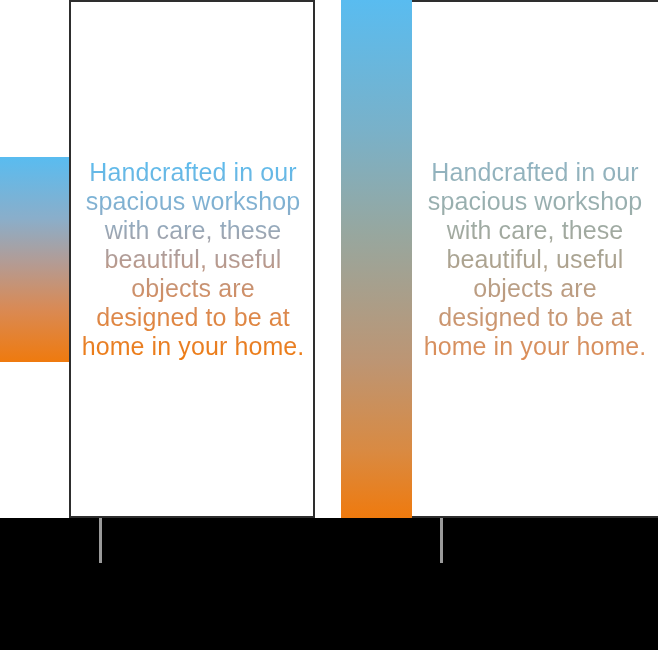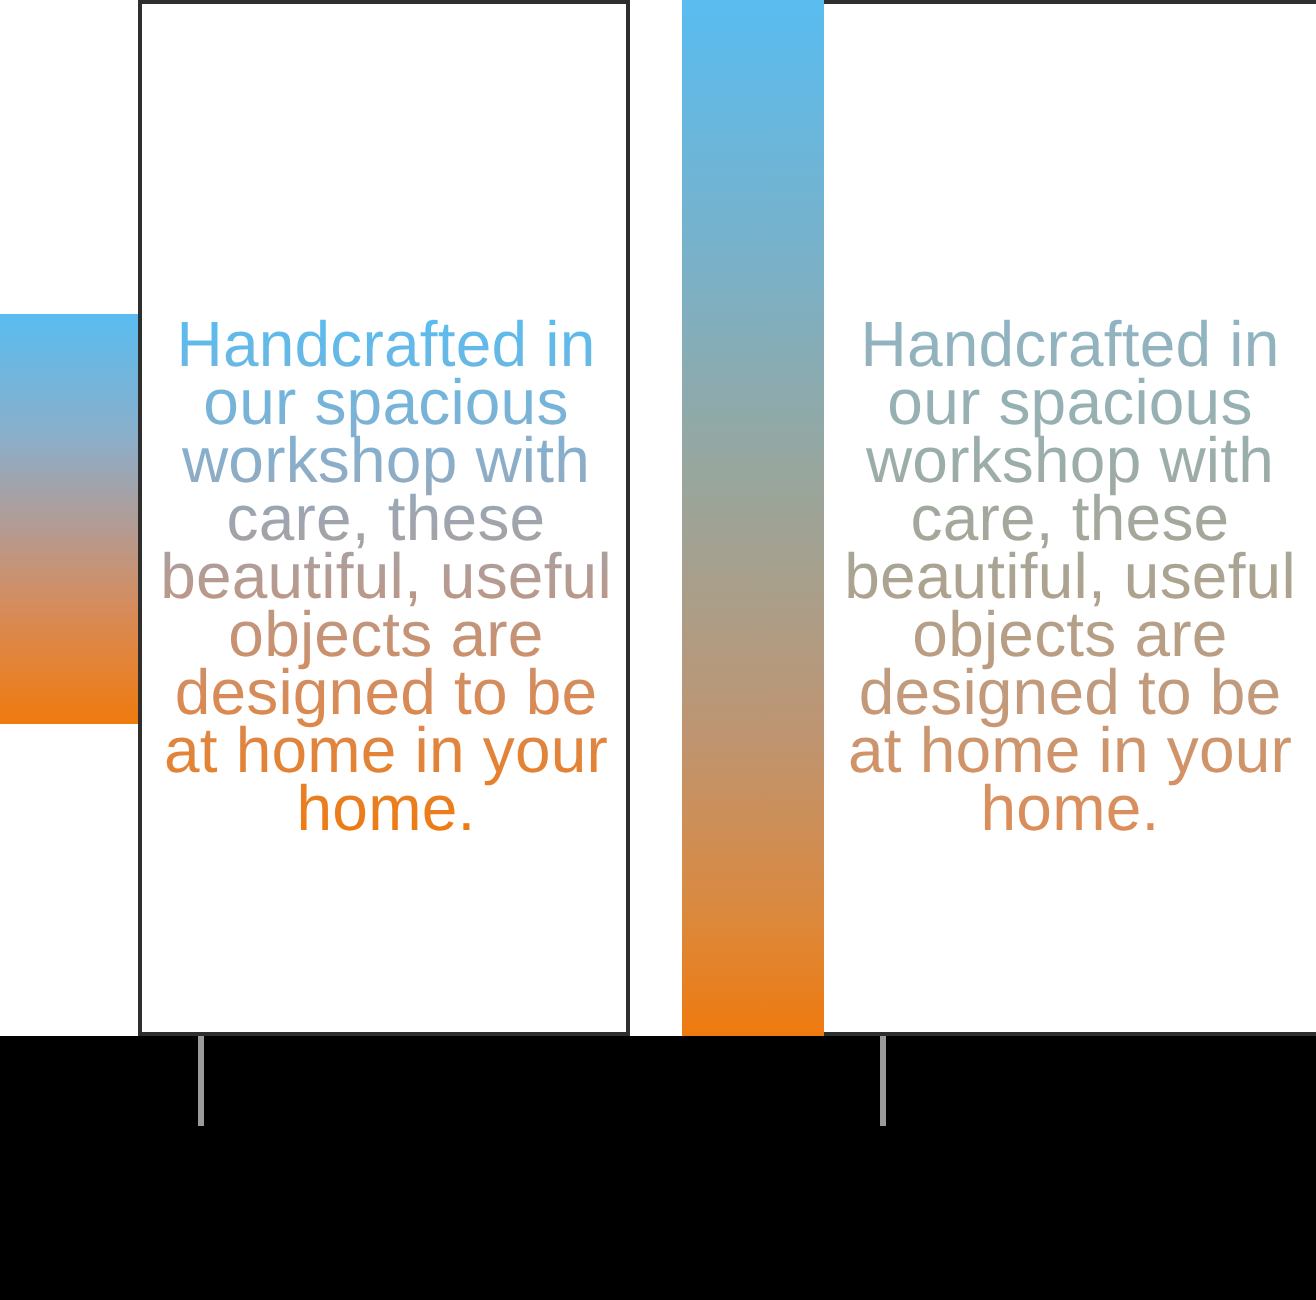--- a/index.html
+++ b/index.html
@@ -72,21 +72,21 @@
     top: 0px;
     width: 71px;
     height: 518px;
     background: linear-gradient(to bottom, #59bcf0 0%, #79b1c9 25%, #97a79f 45%, #bd9573 70%, #d98a42 87%, #ef7a0e 100%);
   }
 
   
   .blurb {
     position: absolute;
     text-align: center;
-    font-size: 32px;
+    font-size: 25px;
     line-height: 29px;
     letter-spacing: 0.1px;
     font-weight: 400;
     -webkit-background-clip: text;
     background-clip: text;
     -webkit-text-fill-color: transparent;
     color: transparent;
     white-space: pre-line;
   }
   #blurb-left {

